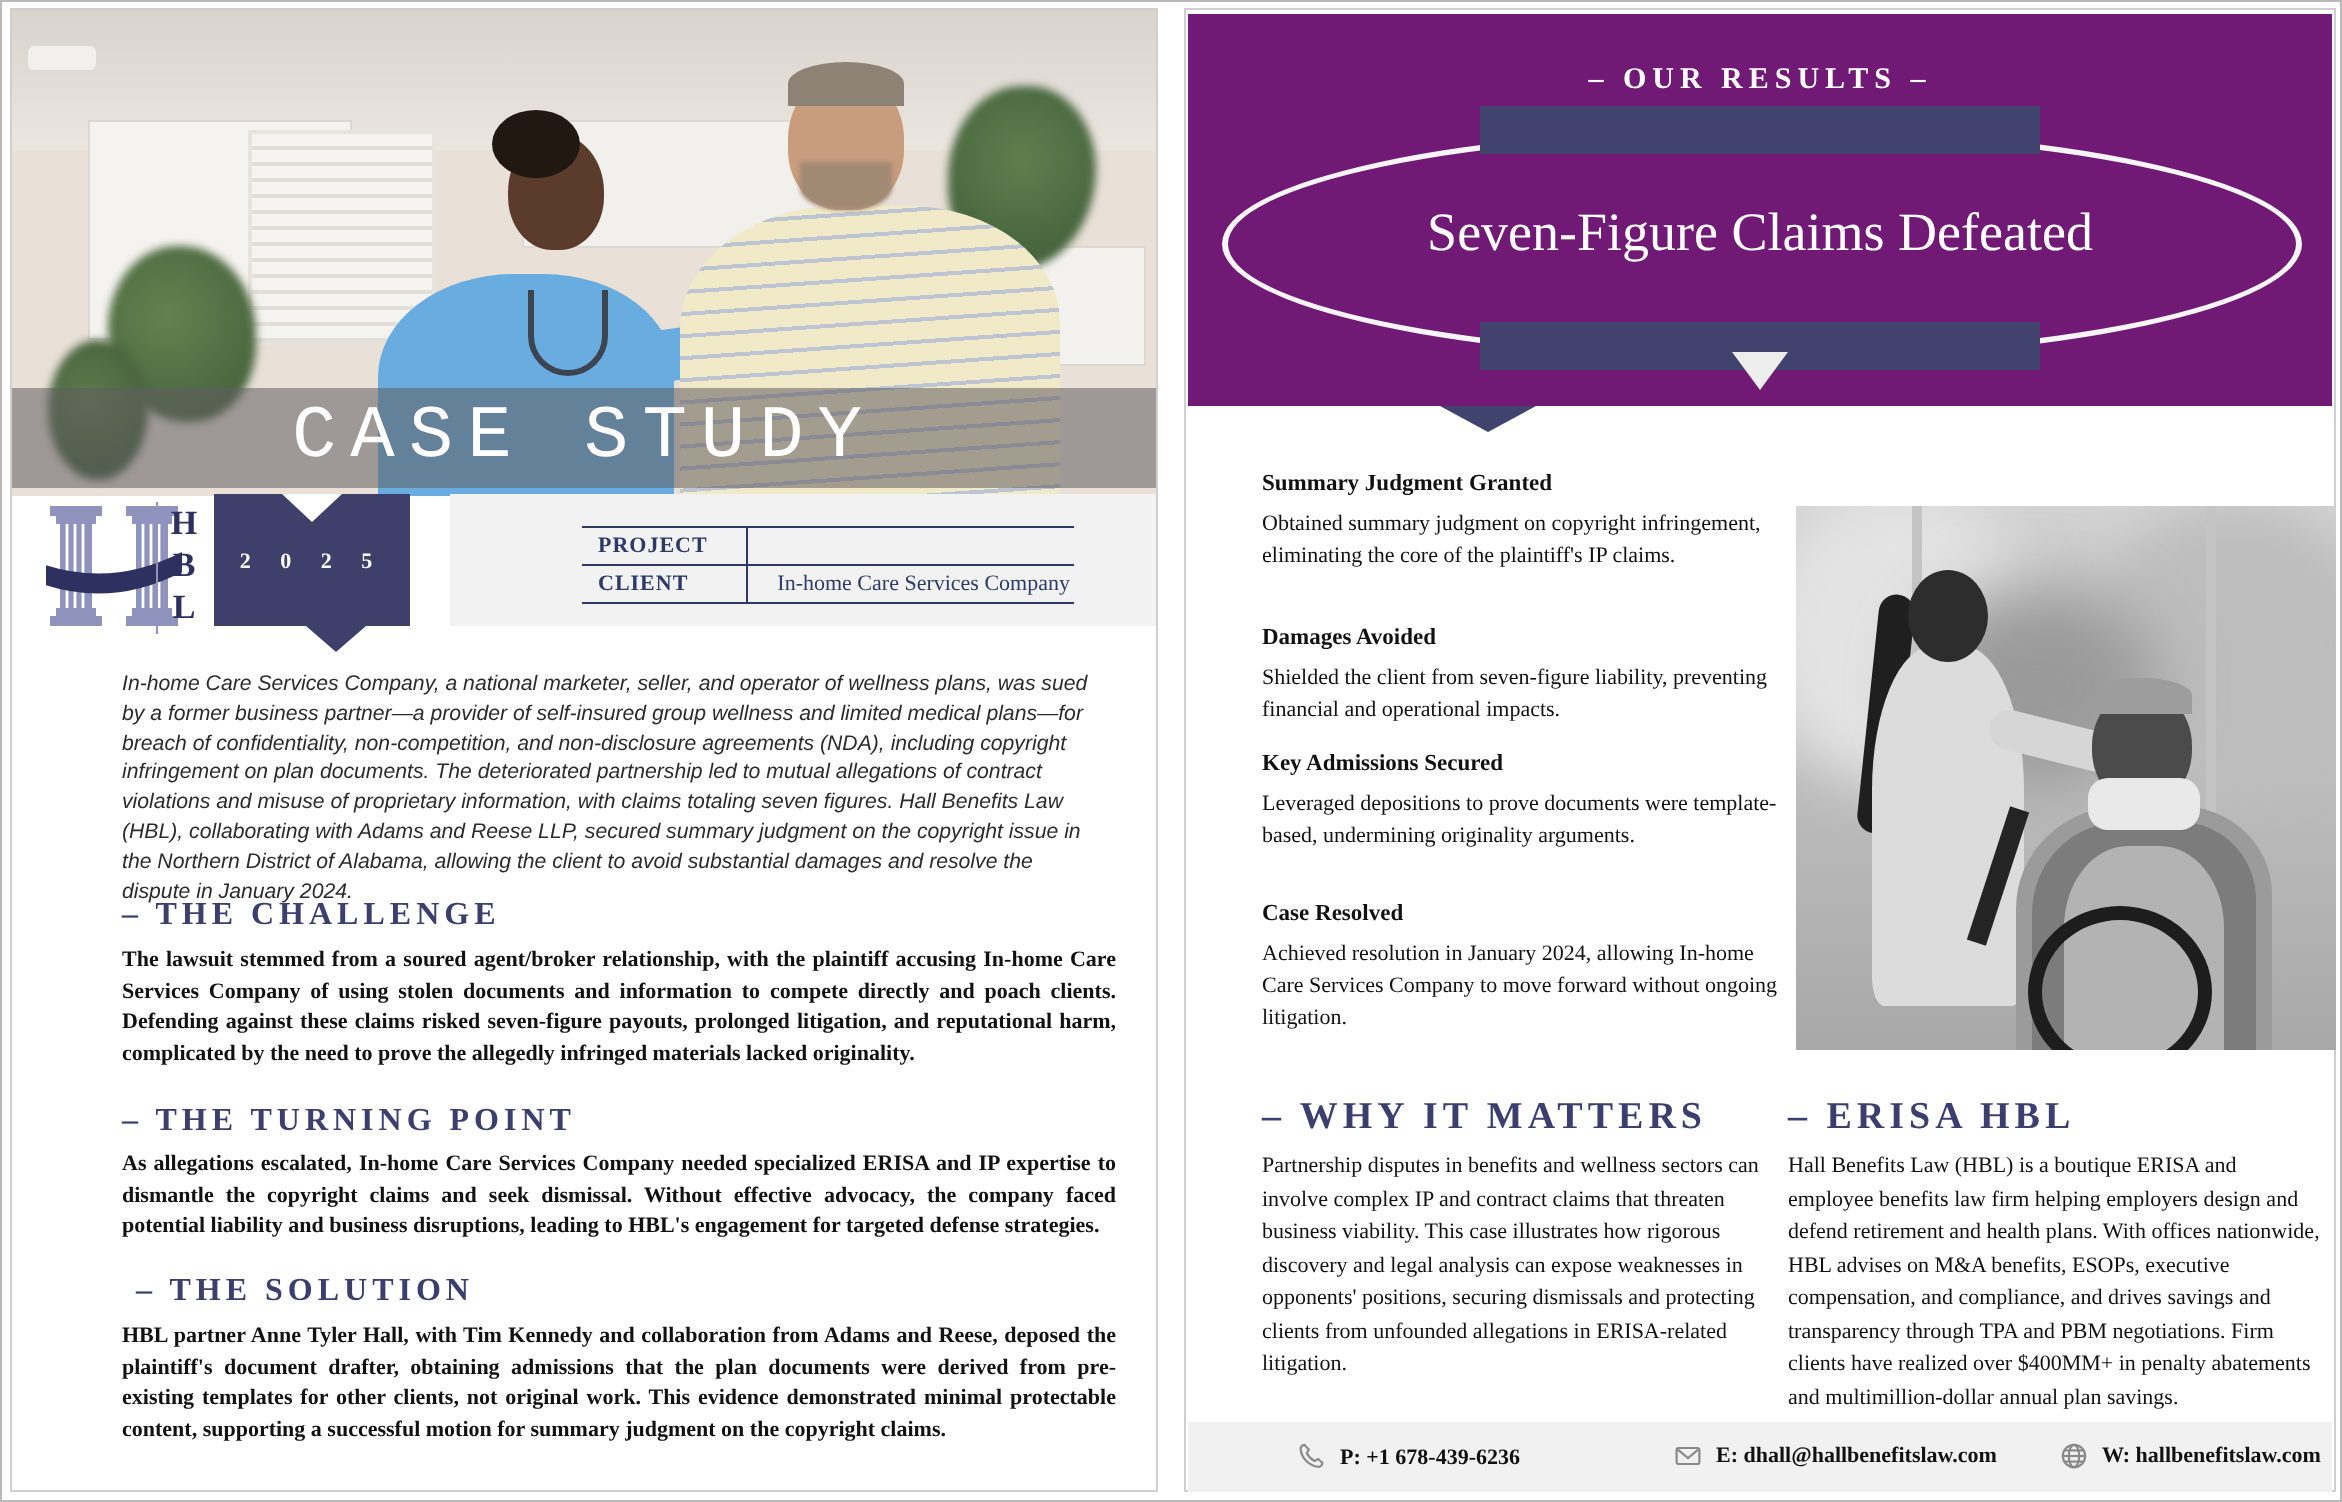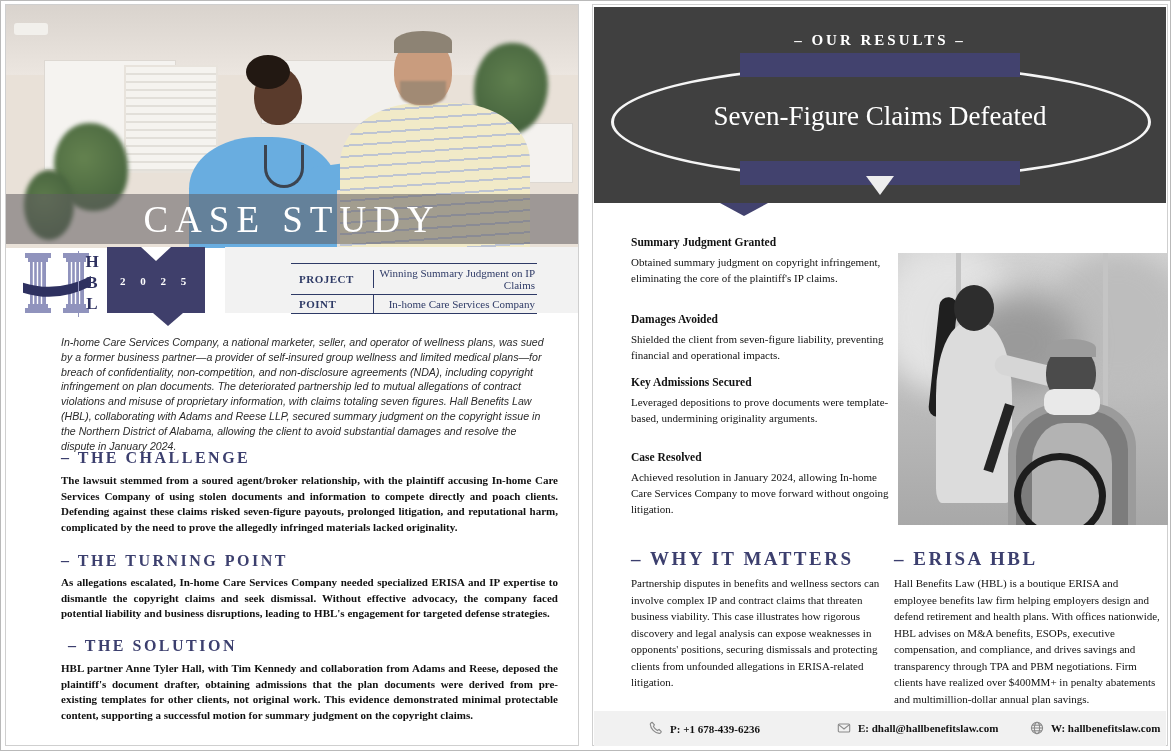--- a/index.html
+++ b/index.html
@@ -32,21 +32,21 @@
   .woman-head{left:248px;top:62px;width:48px;height:58px;background:#5a3b2c;border-radius:50% 50% 46% 46%;}
   .woman-hair{left:240px;top:50px;width:44px;height:34px;background:#221812;border-radius:50%;}
   .steth{left:258px;top:140px;width:34px;height:40px;border:3px solid #3c4450;border-top:none;border-radius:0 0 20px 20px;background:transparent;}
   .man-body{left:334px;top:98px;width:190px;height:146px;border-radius:42% 40% 0 0;
             background:repeating-linear-gradient(176deg,#f1eac8 0 9px,#bdc4d2 9px 11px);}
   .man-head{left:388px;top:32px;width:58px;height:68px;background:#c99c7e;border-radius:48% 48% 44% 44%;}
   .man-hair{left:388px;top:26px;width:58px;height:22px;background:#8d8374;border-radius:50% 50% 0 0;}
   .man-beard{left:394px;top:76px;width:46px;height:24px;background:#a18a74;border-radius:0 0 46% 46%;filter:blur(1px);}
   .hero-caption{left:0;top:189px;width:100%;height:50px;background:rgba(96,93,97,0.55);
                 display:flex;align-items:center;justify-content:center;}
-  .hero-caption span{position:static;color:#fff;font-size:37px;letter-spacing:7px;font-family:Liberation Serif, serif;}
+  .hero-caption span{position:static;color:#fff;font-size:37px;letter-spacing:7px;font-family:Liberation Mono, monospace;}
 
   .logo-row-bg{position:absolute;left:219px;top:242px;width:353px;height:66px;background:#f2f2f2;}
   .logo{position:absolute;left:17px;top:244px;width:100px;height:72px;}
   .hbl-letters{position:absolute;left:72px;top:246px;width:26px;height:66px;border-left:1px solid #9093bd;
                color:#2e3160;font-weight:bold;font-size:17px;line-height:21px;text-align:center;}
   .year-band{position:absolute;left:101px;top:242px;width:98px;height:66px;background:#3f3f6b;}
   .year-band .notch-top{position:absolute;left:50%;top:0;transform:translateX(-50%);width:0;height:0;
       border-left:15px solid transparent;border-right:15px solid transparent;border-top:14px solid #ffffff;}
   .year-text{position:absolute;left:0;right:0;top:50%;transform:translateY(-42%);text-align:center;
       color:#fff;font-size:11px;font-weight:bold;letter-spacing:6px;font-family:"Liberation Serif",serif;}
@@ -60,21 +60,21 @@
   .meta-label{width:70px;font-weight:bold;letter-spacing:0.5px;padding:3px 4px 3px 8px;border-right:1px solid #2e3a66;}
   .meta-value{flex:1;text-align:right;padding:3px 2px 3px 4px;}
 
   .intro{position:absolute;left:55px;top:330px;width:486px;
          font-family:"Liberation Sans",sans-serif;font-style:italic;font-size:10.6px;line-height:1.4;color:#2b2b2b;}
   .sec-head{position:absolute;color:#3c3f6e;font-weight:bold;font-size:16px;letter-spacing:2.5px;
             font-family:"Liberation Serif",serif;}
   .sec-body{position:absolute;left:55px;width:497px;font-size:11px;line-height:1.42;color:#111;text-align:justify;font-weight:bold;}
 
   
-  .banner{position:absolute;left:1px;top:2px;width:572px;height:196px;background:#404040;}
+  .banner{position:absolute;left:1px;top:2px;width:572px;height:196px;background:#701a75;}
   .kicker{position:absolute;left:0;right:0;top:25px;text-align:center;color:#fff;font-weight:bold;
           font-size:15px;letter-spacing:3px;}
   .ellipse{position:absolute;left:17px;top:57px;width:534px;height:110px;border:3px solid #f5f5f5;border-radius:50%;}
   .ell-cover{position:absolute;left:146px;width:280px;height:24px;background:#42426e;}
   .ell-cover.top{top:46px;}
   .ell-cover.bot{top:154px;}
   .banner-title{position:absolute;left:0;right:0;top:94px;text-align:center;color:#fff;font-size:27px;}
   .banner-tri{position:absolute;left:50%;top:169px;transform:translateX(-50%);width:0;height:0;
       border-left:14px solid transparent;border-right:14px solid transparent;border-top:19px solid #ededed;}
   .banner-notch{position:absolute;left:127px;top:198px;width:0;height:0;
@@ -180,24 +180,23 @@
 
     <div class="year-band">
       <div class="notch-top"></div>
       <div class="year-text">2 0 2 5</div>
     </div>
     <div class="year-notch-bottom"></div>
 
     <div class="meta-table">
       <div class="meta-row">
         <div class="meta-label">PROJECT</div>
-        <div class="meta-value">Winning Summary Judgment on IP Claims</div>
       </div>
       <div class="meta-row">
-        <div class="meta-label">POINT</div>
+        <div class="meta-label">CLIENT</div>
         <div class="meta-value">In-home Care Services Company</div>
       </div>
     </div>
 
     <div class="intro">In-home Care Services Company, a national marketer, seller, and operator of wellness plans, was sued by a former business partner—a provider of self-insured group wellness and limited medical plans—for breach of confidentiality, non-competition, and non-disclosure agreements (NDA), including copyright infringement on plan documents. The deteriorated partnership led to mutual allegations of contract violations and misuse of proprietary information, with claims totaling seven figures. Hall Benefits Law (HBL), collaborating with Adams and Reese LLP, secured summary judgment on the copyright issue in the Northern District of Alabama, allowing the client to avoid substantial damages and resolve the dispute in January 2024.</div>
 
     <div class="sec-head" style="left:55px;top:444px;">– THE CHALLENGE</div>
     <div class="sec-body" style="top:468px;">The lawsuit stemmed from a soured agent/broker relationship, with the plaintiff accusing In-home Care Services Company of using stolen documents and information to compete directly and poach clients. Defending against these claims risked seven-figure payouts, prolonged litigation, and reputational harm, complicated by the need to prove the allegedly infringed materials lacked originality.</div>
 
     <div class="sec-head" style="left:55px;top:547px;">– THE TURNING POINT</div>

